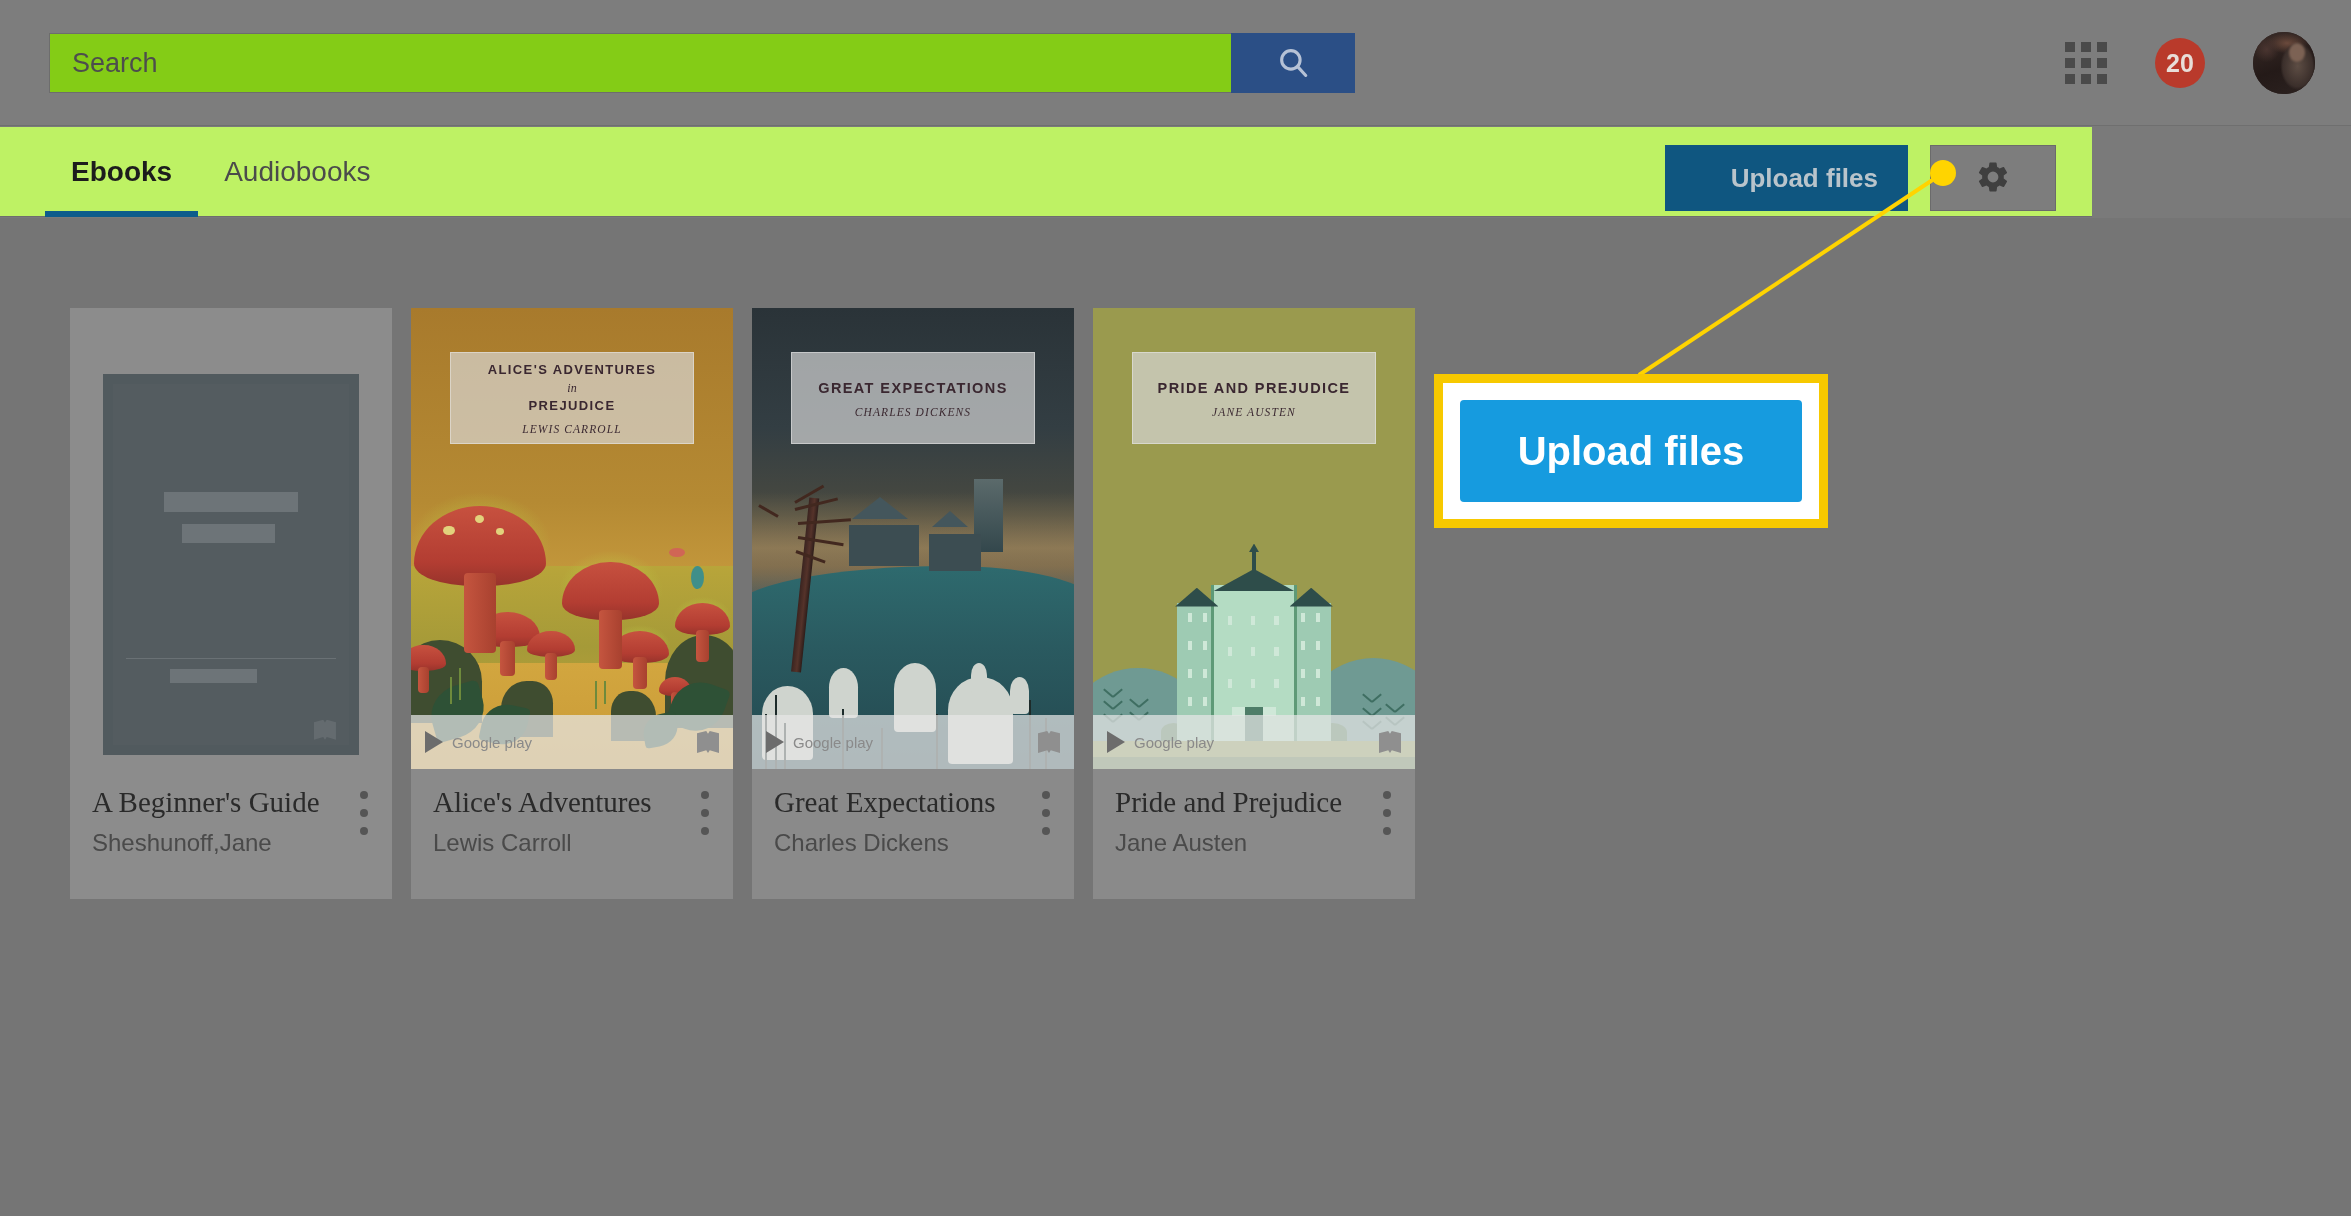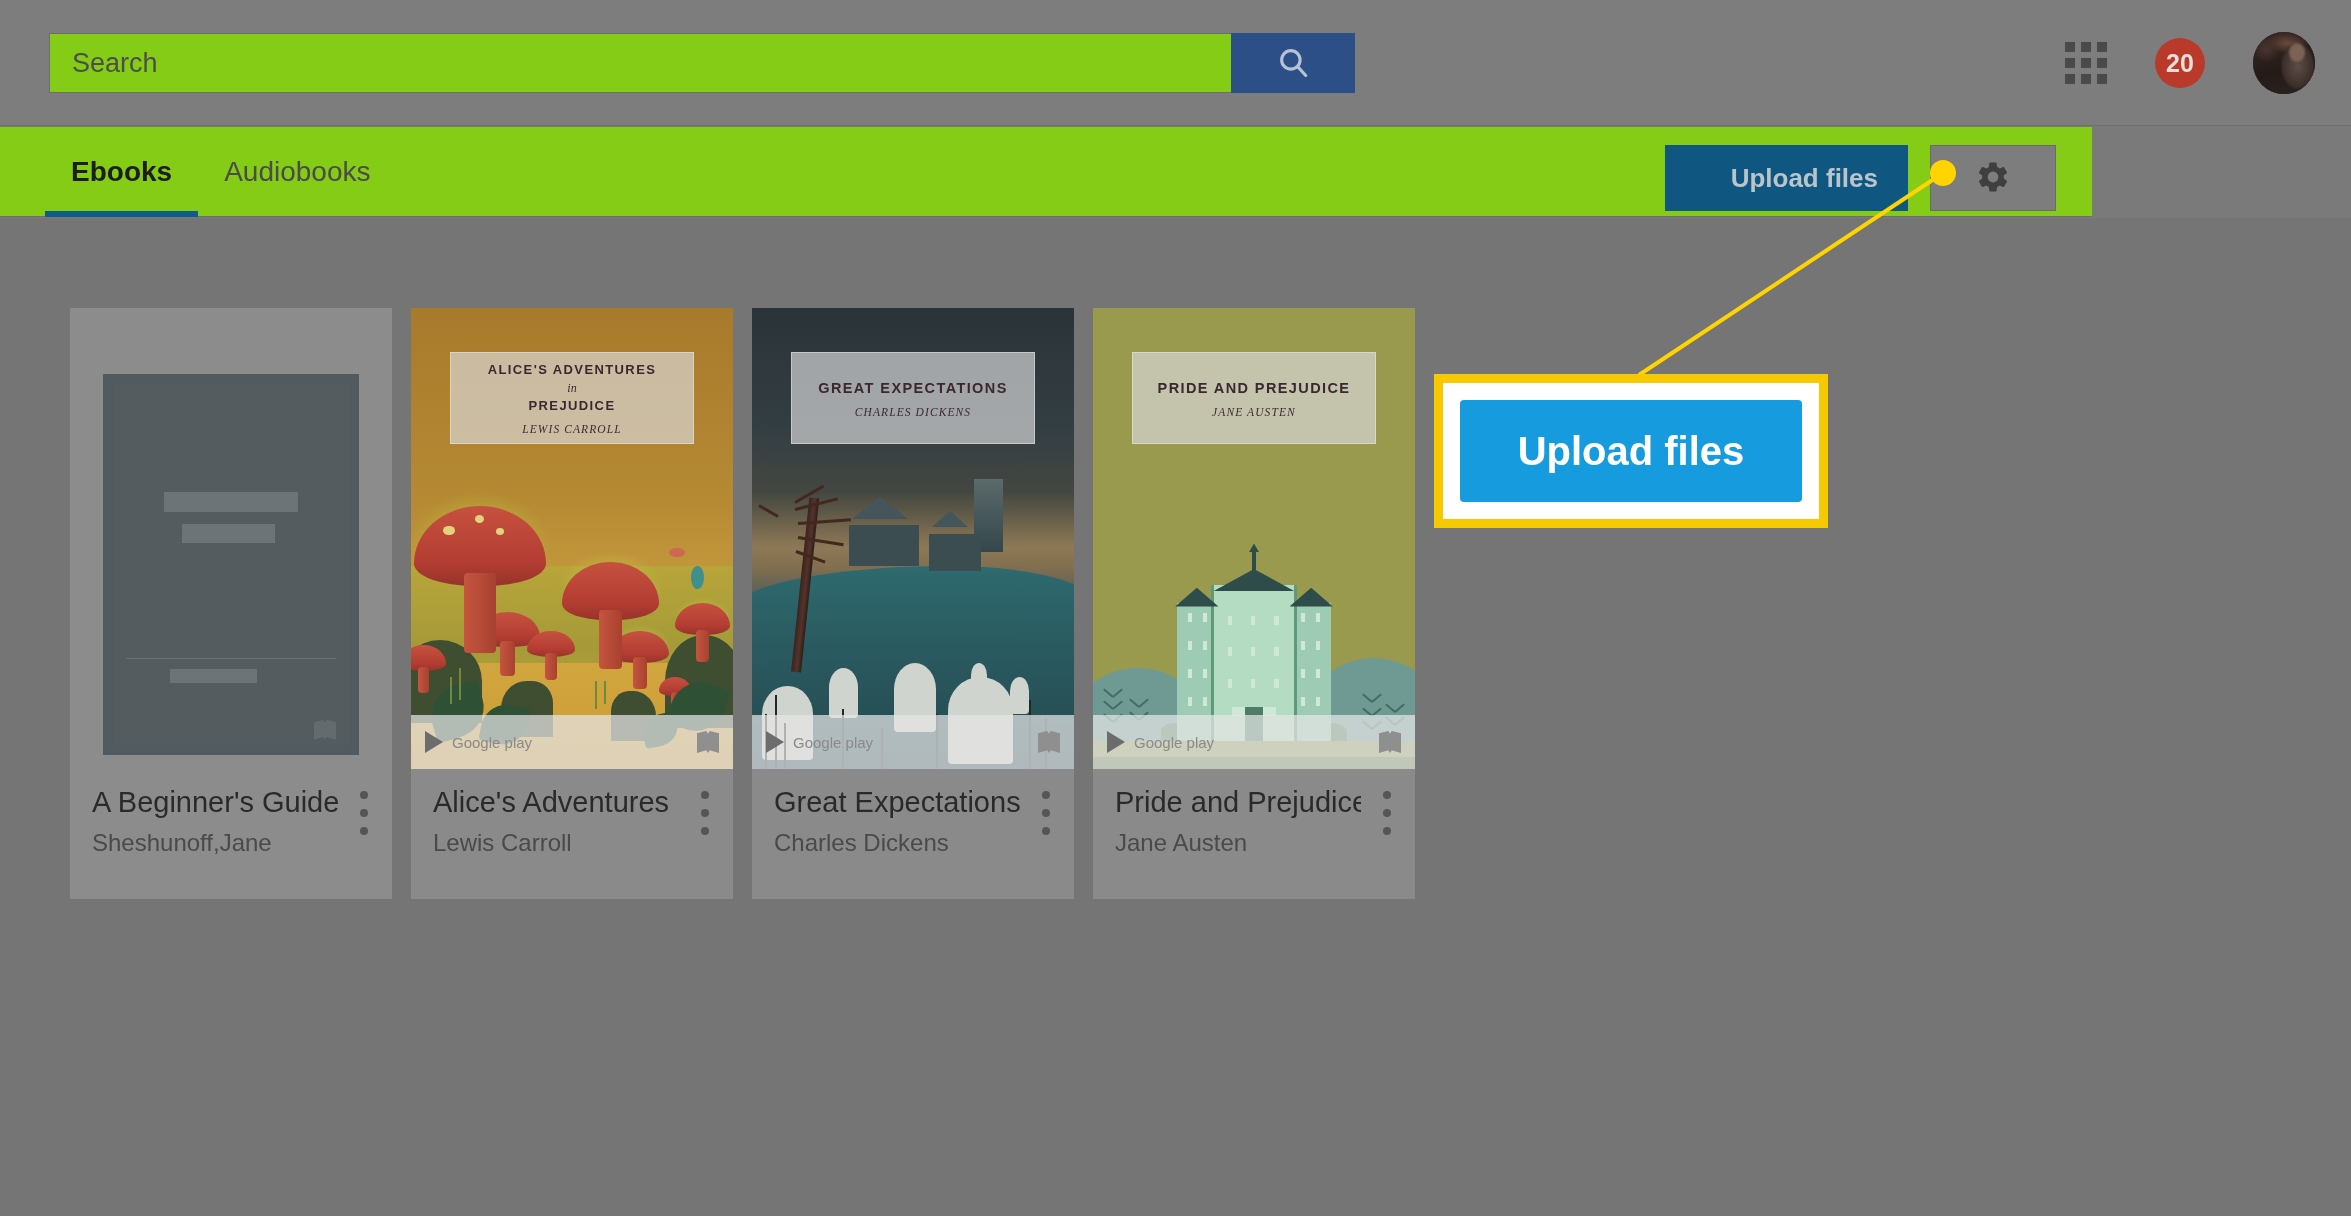--- a/index.html
+++ b/index.html
@@ -118,21 +118,21 @@
   }
   .avatar .a2 { position:absolute; left:58%; top:18%; width:26%; height:30%;
     background:#7c6254; border-radius:50%; filter: blur(1px); }
 
   
   .tabbar {
     position: absolute;
     left: 0; top: 127px;
     width: 2092px;
     height: 90px;
-    background: #84cc16;
+    background: #bef264;
     border-bottom: 1px solid #6e6e6e;
   }
 
   .tabs {
     position: absolute;
     left: 45px;
     top: 0;
     height: 90px;
     display: flex;
     align-items: center;
@@ -412,21 +412,21 @@
     position: relative;
     overflow: hidden;
   }
   .card-title {
     font-size: 29px;
     color: #2a2a2a;
     white-space: nowrap;
     overflow: hidden;
     line-height: 1.1;
     width: 246px;
-    font-family: Liberation Sans, sans-serif;
+    font-family: Liberation Serif, serif;
   }
   .card-author {
     font-size: 24px;
     color: #4a4a4a;
     margin-top: 10px;
     white-space: nowrap;
     overflow: hidden;
     font-family: "Liberation Sans", sans-serif;
   }
   .kebab {

